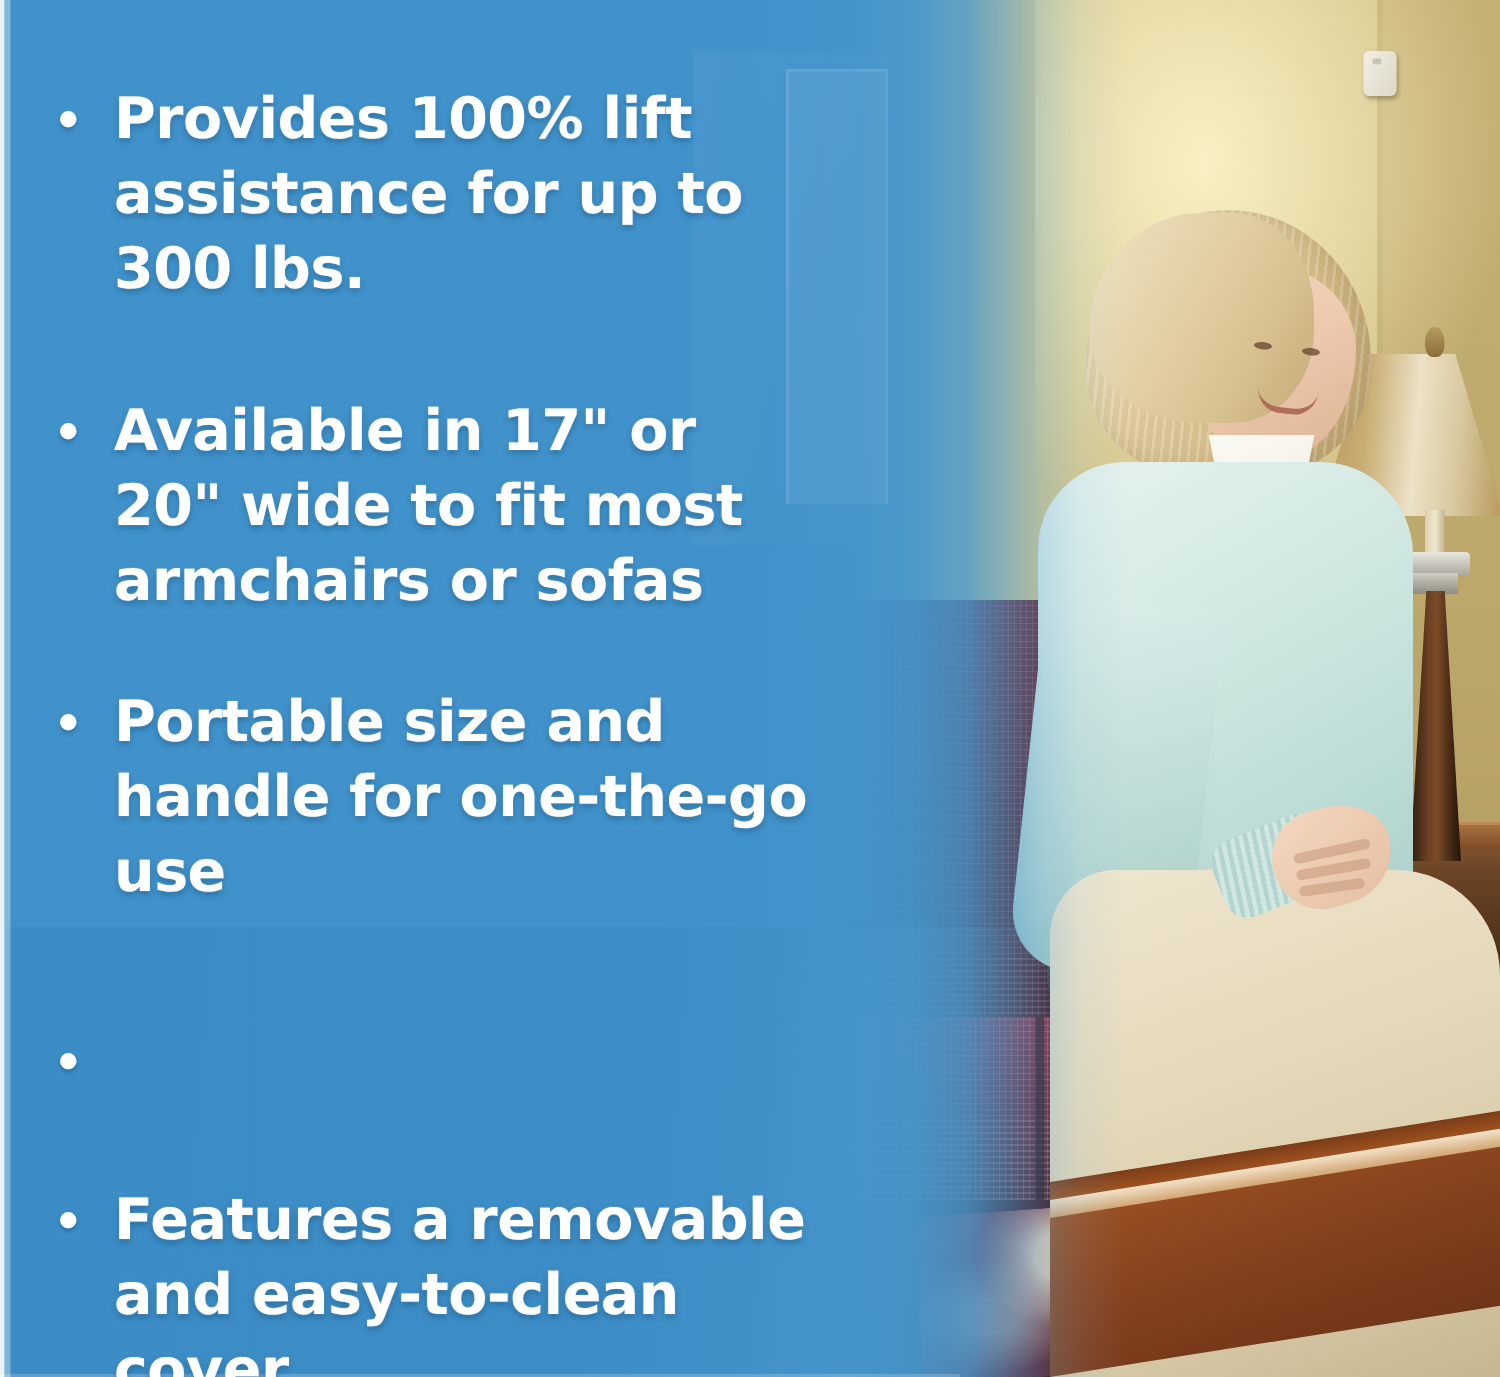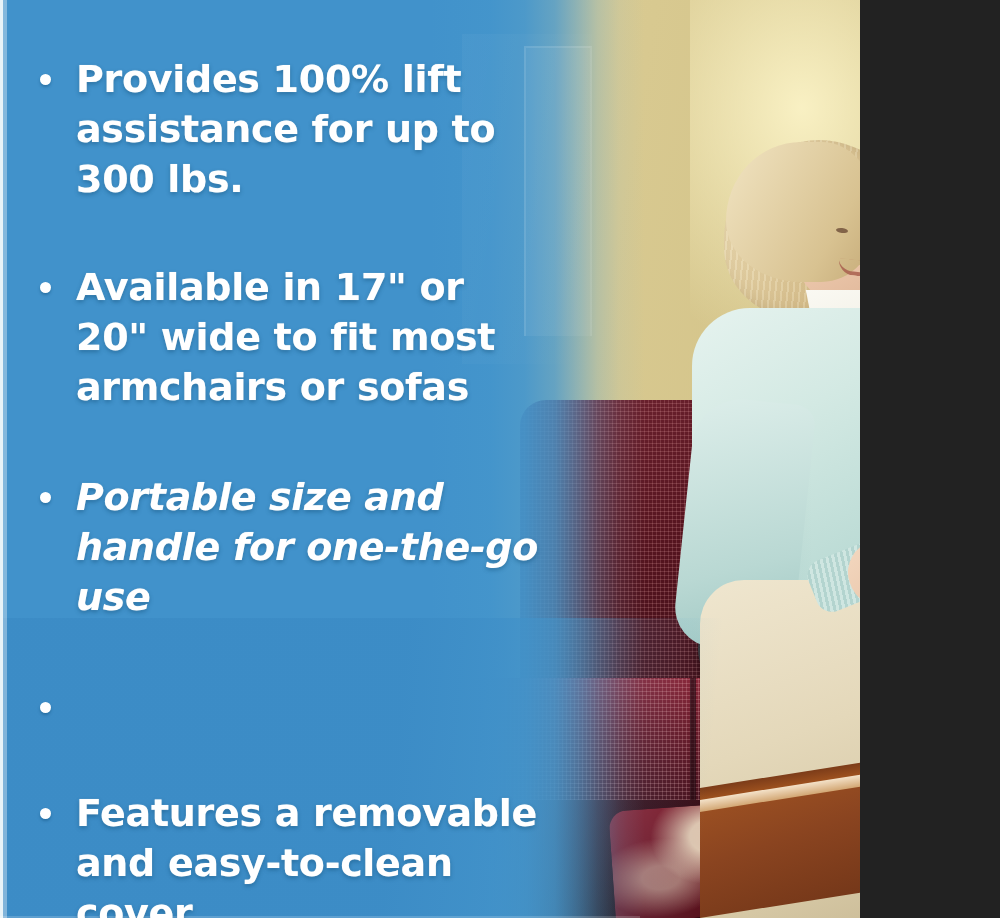--- a/index.html
+++ b/index.html
@@ -1,20 +1,20 @@
 <!DOCTYPE html>
 <html><head>
 <meta charset="utf-8">
 <style>
   html,body{margin:0;padding:0;background:#222;}
   *{box-sizing:border-box;}
 
   #stage{
     position:relative;
-    width:860px;height:918px;
+    width:1000px;height:918px;
     overflow:hidden;
     font-family:"DejaVu Sans","Liberation Sans",sans-serif;
     background:#14532d;
   }
 
   
   #photo{position:absolute;inset:0;overflow:hidden;}
 
   
   .wall-left{
@@ -325,21 +325,21 @@
     font-size:38px;
     font-weight:bold;
     line-height:1.32;
     letter-spacing:-0.3px;
     text-shadow:0 2px 4px rgba(10,70,110,.45), 0 0 1px rgba(255,255,255,.6);
     max-width:470px;
   }
 
   .b0{top:54px;}
   .b1{top:262px;}
-  .b2{top:472px;font-style:italic;}
+  .b2{top:456px;}
   .b3{top:682px;}
   .b4{top:788px;}
 </style>
 </head>
 <body>
 
 <div id="stage">
 
   <div id="photo">
 

